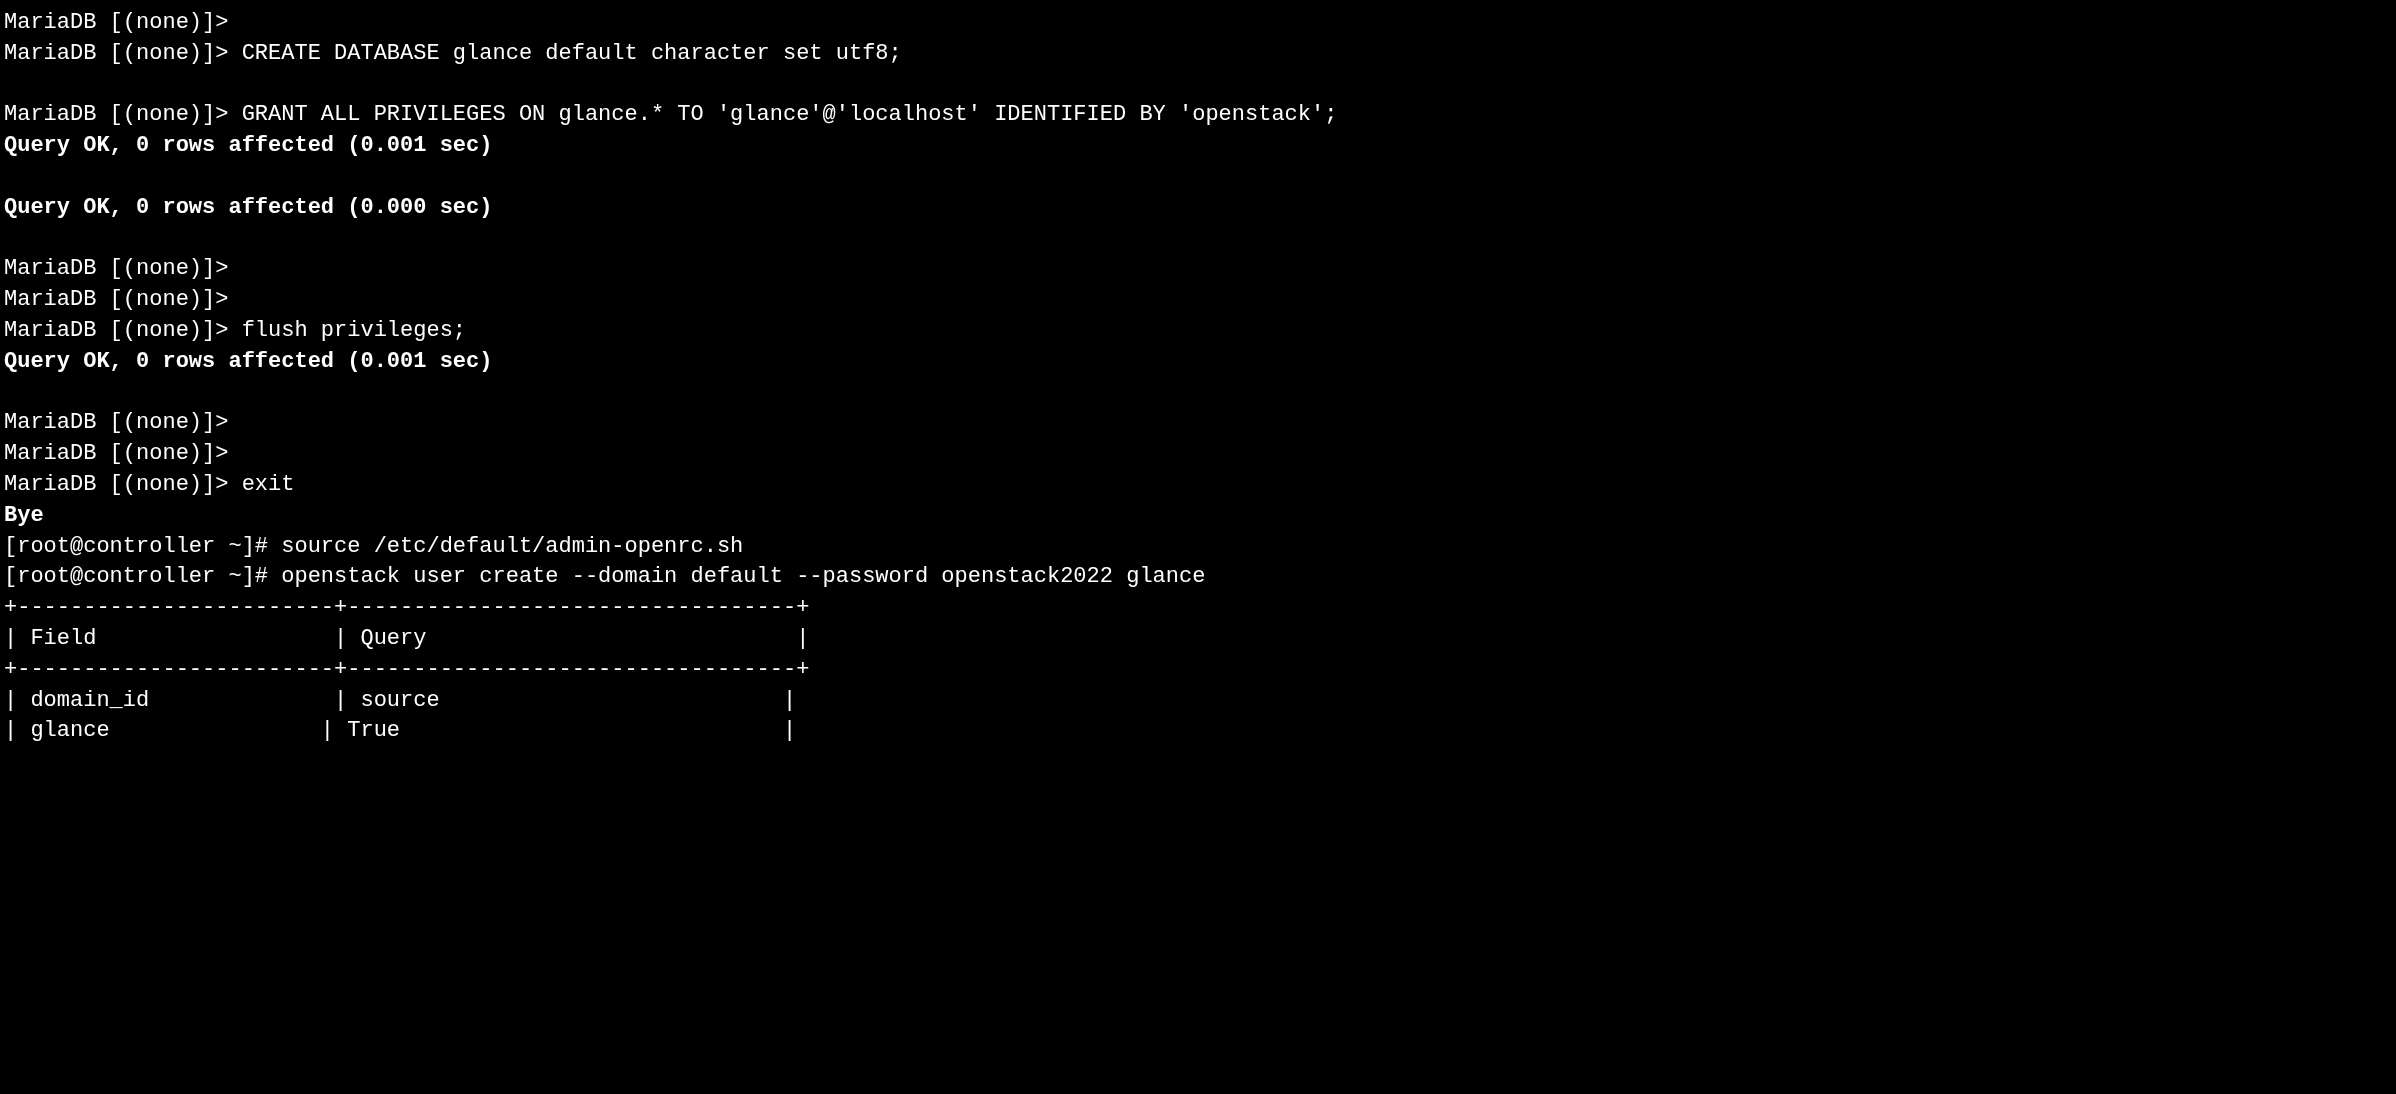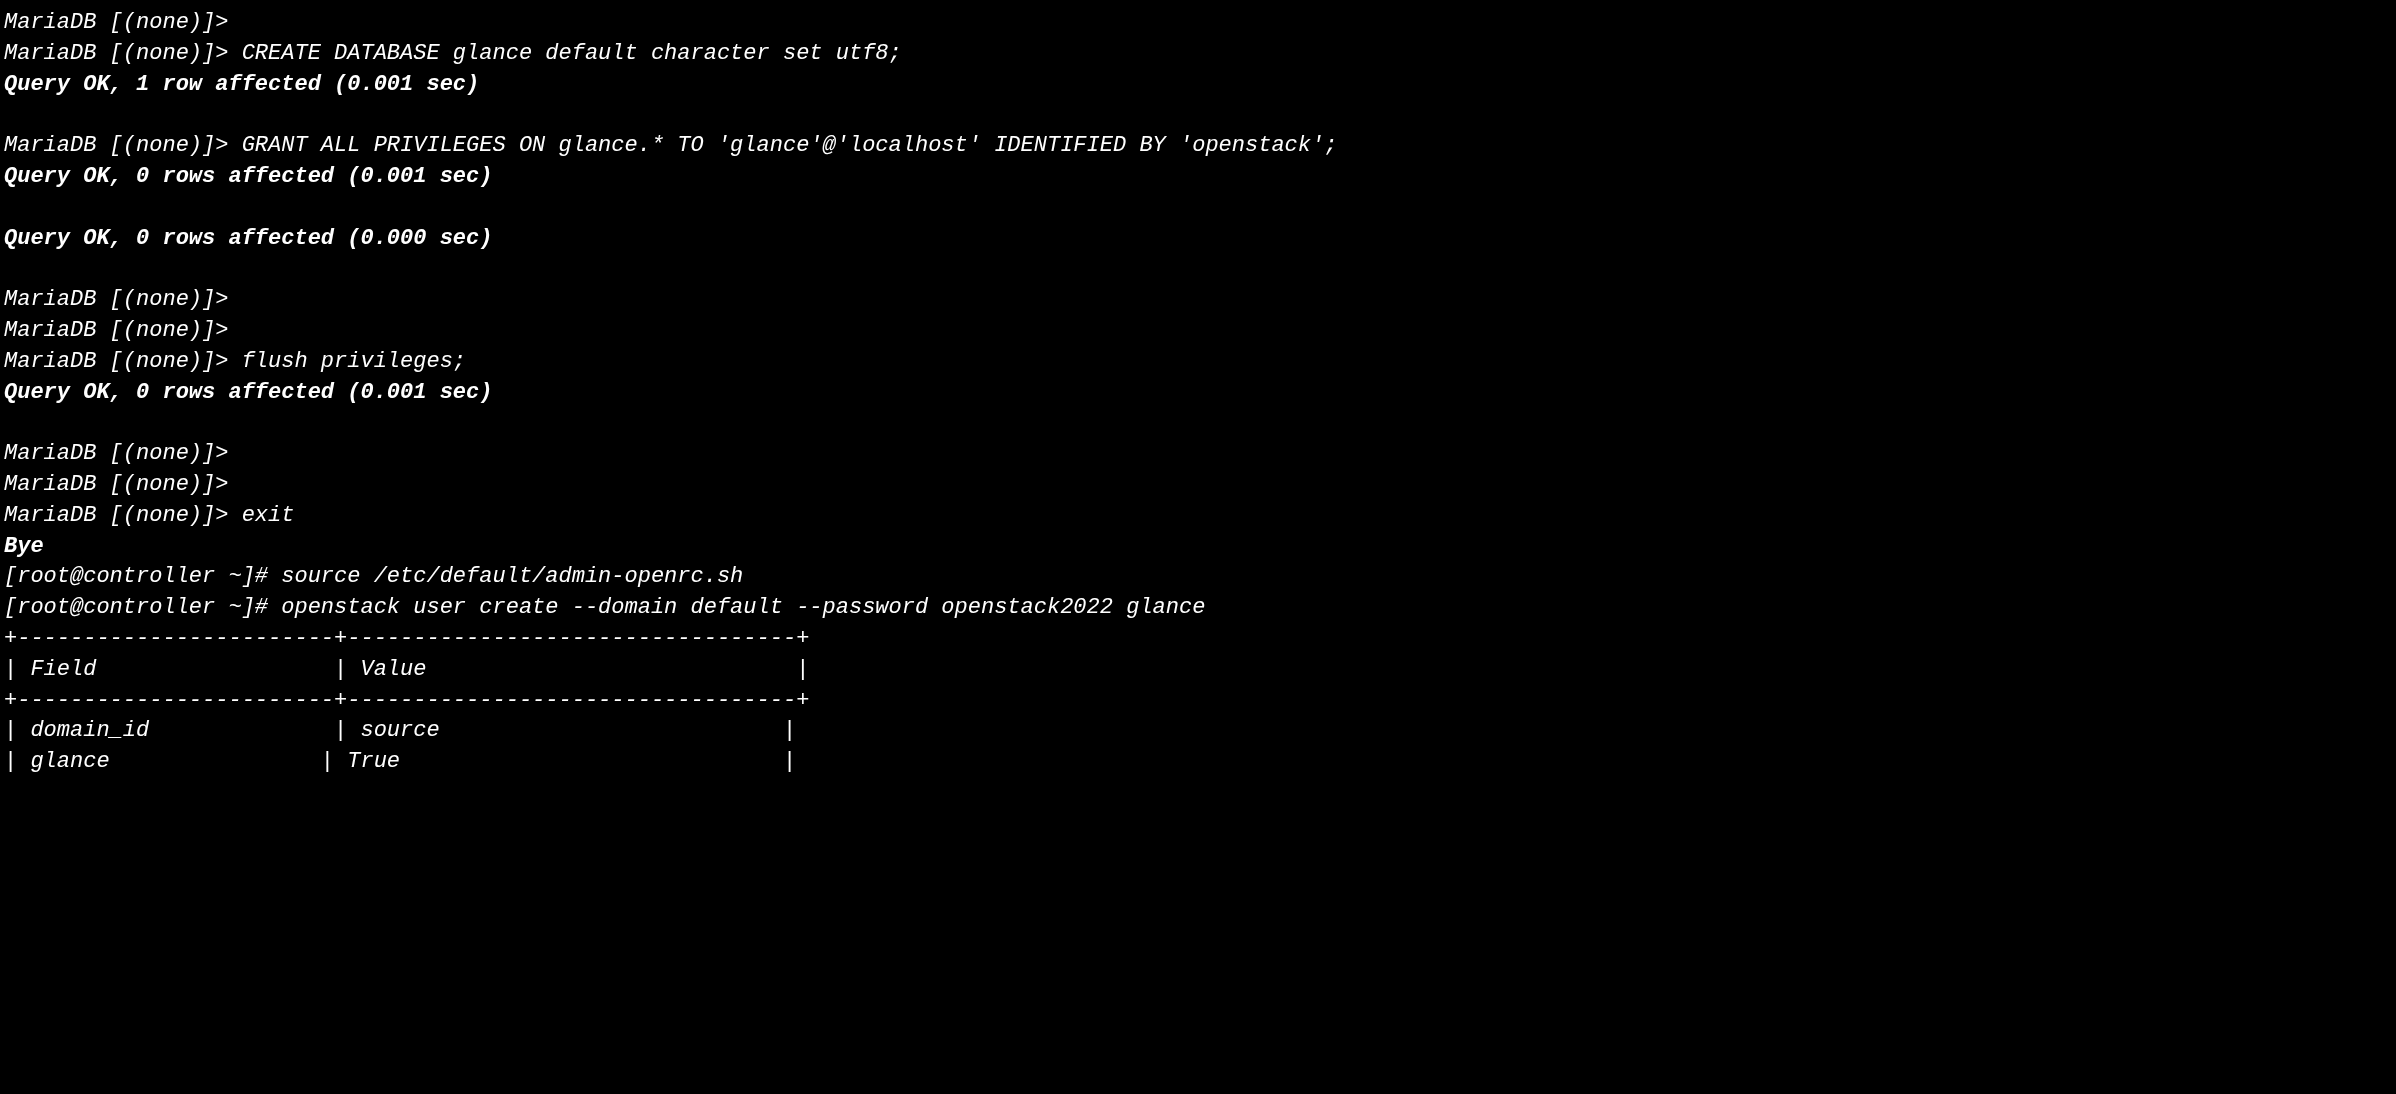--- a/index.html
+++ b/index.html
@@ -21,54 +21,52 @@
     }
 
     .terminal {
       width: 100%;
       height: 100%;
     }
 
     .line {
       white-space: pre;
       display: block;
-      font-style: italic;
     }
 
     .bold {
       font-weight: bold;
     }
 
     .empty-line {
       display: block;
       height: 1.4em;
     }
   </style>
 </head>
 <body>
 
 <div class="terminal">
 <span class="line">MariaDB [(none)]&gt;</span>
     <span class="line">MariaDB [(none)]&gt; CREATE DATABASE glance default character set utf8;</span>
-    <span class="line bold">Query OK, 1 row affected (0.001 sec)</span>
     <span class="empty-line"></span>
     <span class="line">MariaDB [(none)]&gt; GRANT ALL PRIVILEGES ON glance.* TO 'glance'@'localhost' IDENTIFIED BY 'openstack';</span>
     <span class="line bold">Query OK, 0 rows affected (0.001 sec)</span>
     <span class="empty-line"></span>
     <span class="line bold">Query OK, 0 rows affected (0.000 sec)</span>
     <span class="empty-line"></span>
     <span class="line">MariaDB [(none)]&gt;</span>
     <span class="line">MariaDB [(none)]&gt;</span>
     <span class="line">MariaDB [(none)]&gt; flush privileges;</span>
     <span class="line bold">Query OK, 0 rows affected (0.001 sec)</span>
     <span class="empty-line"></span>
     <span class="line">MariaDB [(none)]&gt;</span>
     <span class="line">MariaDB [(none)]&gt;</span>
     <span class="line">MariaDB [(none)]&gt; exit</span>
     <span class="line bold">Bye</span>
     <span class="line">[root@controller ~]# source /etc/default/admin-openrc.sh</span>
     <span class="line">[root@controller ~]# openstack user create --domain default --password openstack2022 glance</span>
     <span class="line">+------------------------+----------------------------------+</span>
-    <span class="line">| Field                  | Value                            |</span>
+    <span class="line">| Field                  | Query                            |</span>
     <span class="line">+------------------------+----------------------------------+</span>
     <span class="line">| domain_id              | source                          |</span>
     <span class="line">| glance                | True                             |</span>
   </div>
 
 </body></html>

